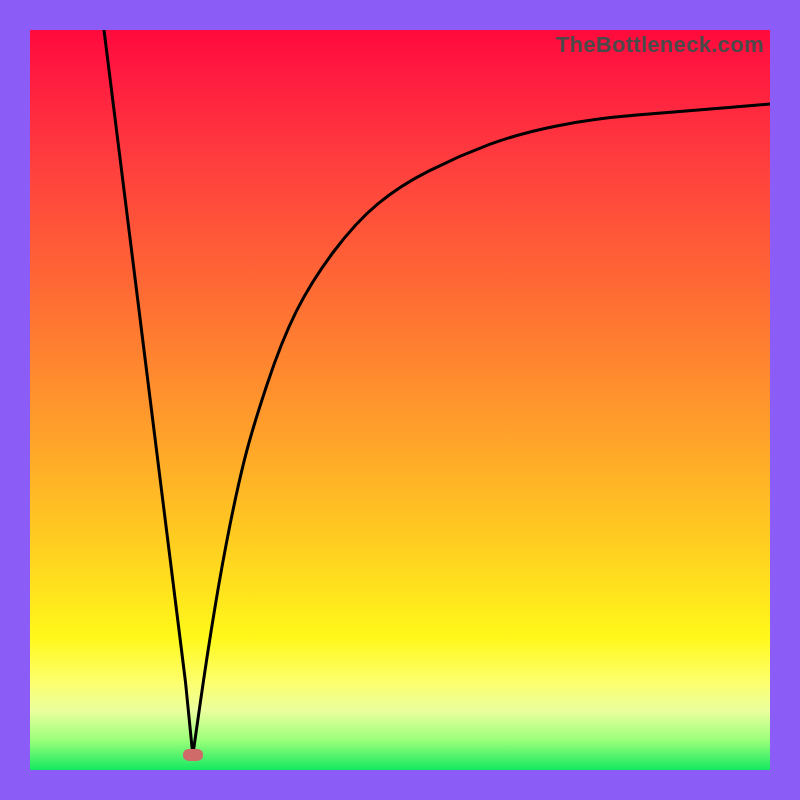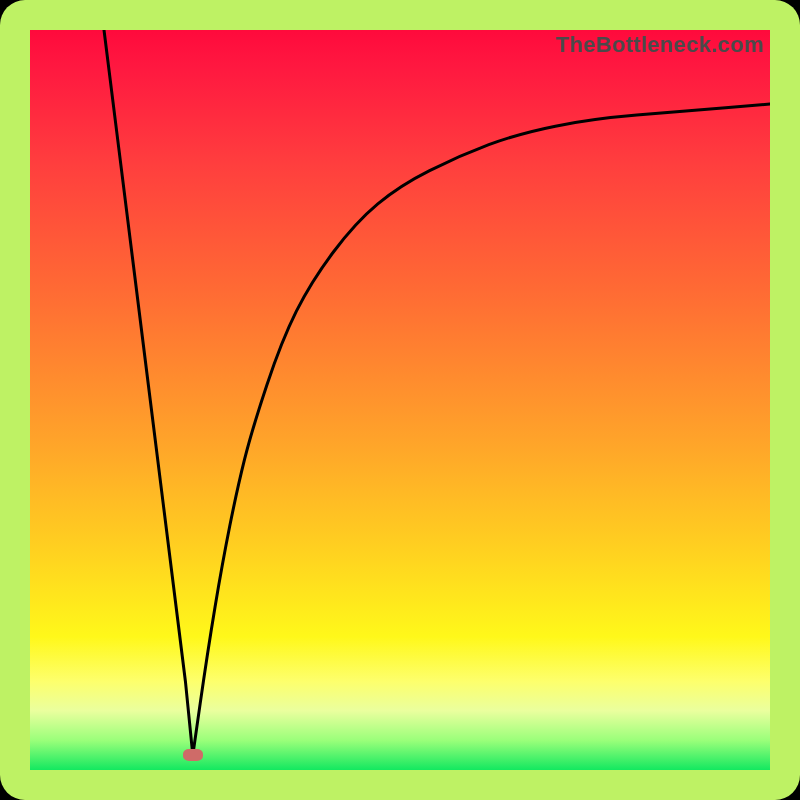--- a/index.html
+++ b/index.html
@@ -1,22 +1,21 @@
 <!DOCTYPE html>
 <html><head>
 <meta charset="utf-8">
 <style>
   * { margin: 0; padding: 0; box-sizing: border-box; }
   html, body { width: 800px; height: 800px; overflow: hidden; background: #000; }
   .frame {
     width: 800px;
     height: 800px;
-    background: #bef264;
+    background: #8b5cf6;
     position: relative;
-    border-radius: 25px;
   }
   .plot-area {
     position: absolute;
     left: 30px;
     top: 30px;
     width: 740px;
     height: 740px;
     
     background: linear-gradient(
       to bottom,

